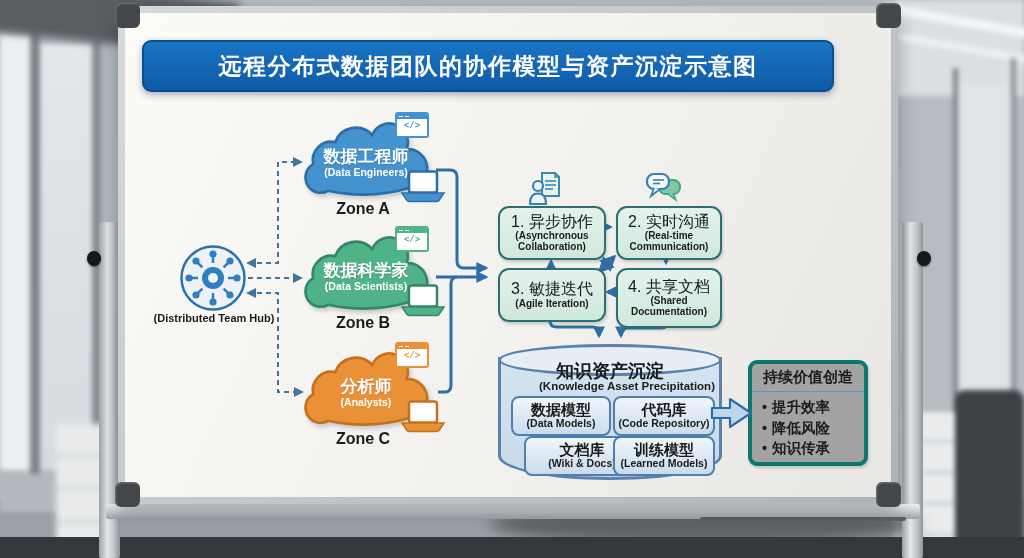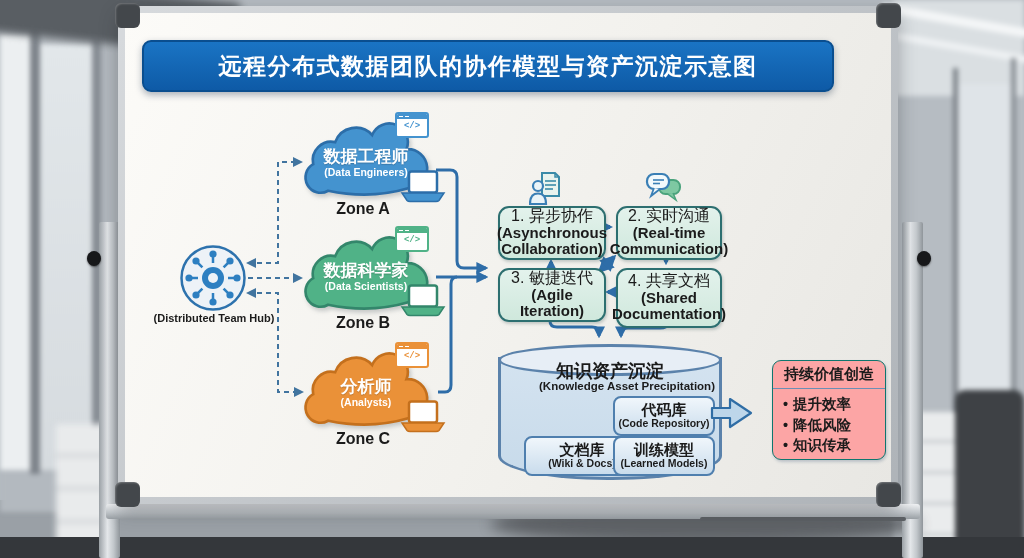--- a/index.html
+++ b/index.html
@@ -82,42 +82,42 @@
   .code-icon .bar i{display:block;width:4px;height:1.5px;background:#fff;}
   .code-icon .glyph{text-align:center;font-size:9px;font-weight:bold;color:var(--c1);
     font-family:"Liberation Mono","DejaVu Sans Mono",monospace;line-height:14px;}
   .laptop{left:104px;top:58px;width:46px;height:34px;position:absolute;}
   
   .cbox{z-index:5;background:linear-gradient(#e3f2ec,#cfe8dc);
     border:2.5px solid #2d6f70;border-radius:11px;
     display:flex;flex-direction:column;align-items:center;justify-content:center;
     box-shadow:1px 2px 3px rgba(50,80,80,.25);text-align:center;}
   .cbox .t{font-size:16px;font-weight:normal;line-height:1.05;}
-  .cbox .e{font-size:15px;font-weight:bold;line-height:1.1;}
+  .cbox .e{font-size:10px;font-weight:bold;line-height:1.1;}
   
   .cylinder{left:498px;top:344px;width:224px;height:136px;z-index:5;}
   .cyl-body{position:absolute;left:0;top:13px;width:218px;height:120px;
     background:linear-gradient(#d4e3f0,#c7daea);
     border:3px solid #5b82ab;border-top:none;
     border-radius:0 0 110px 110px / 0 0 24px 24px;}
   .cyl-top{position:absolute;left:0;top:0;width:218px;height:26px;
     background:#e7eef6;border:3px solid #5b82ab;border-radius:50%;}
   .cyl-title{position:absolute;left:0;top:15px;width:224px;text-align:center;
     font-size:18px;font-weight:bold;z-index:6;}
   .cyl-en{position:absolute;left:17px;top:36px;width:224px;text-align:center;
     font-size:11.5px;font-weight:bold;z-index:6;}
   .rbox{position:absolute;z-index:6;background:linear-gradient(#f0f6fb,#c9dcec);
     border:2px solid #4f7fae;border-radius:8px;
     display:flex;flex-direction:column;align-items:center;justify-content:center;text-align:center;}
   .rbox .t{font-size:15px;font-weight:bold;line-height:1.05;}
   .rbox .e{font-size:10.5px;font-weight:bold;line-height:1.1;}
   
   .vbox{left:748px;top:360px;width:112px;height:98px;z-index:5;
-    background:#fca5a5;border:1px solid #0f766e;border-radius:9px;
-    box-shadow:1px 2px 3px rgba(50,80,110,.25);margin-left:24px;}
+    background:#a3a3a3;border:4px solid #0f766e;border-radius:9px;
+    box-shadow:1px 2px 3px rgba(50,80,110,.25);}
   .vbox .vh{height:27px;display:flex;align-items:center;justify-content:center;
     font-size:15px;font-weight:bold;border-bottom:1.5px solid #6b8fb5;}
   .vbox .vb{padding:5px 8px 0 10px;}
   .vbox .vi{font-size:14.5px;font-weight:bold;line-height:1.42;display:flex;}
   .vbox .vi::before{content:"•";margin-right:5px;}
   .conn{left:0;top:0;width:1024px;height:558px;z-index:4;pointer-events:none;}
   .icon{z-index:5;}
 </style>
 </head>
 <body>
@@ -289,20 +289,24 @@
 <div class="abs cbox" style="left:616px;top:268px;width:102px;height:56px;">
   <div class="t">4. 共享文档</div>
   <div class="e">(Shared Documentation)</div>
 </div>
 
 <div class="abs cylinder">
   <div class="cyl-body"></div>
   <div class="cyl-top"></div>
   <div class="cyl-title">知识资产沉淀</div>
   <div class="cyl-en">(Knowledge Asset Precipitation)</div>
+  <div class="rbox" style="left:13px;top:52px;width:96px;height:36px;">
+    <div class="t">数据模型</div>
+    <div class="e">(Data Models)</div>
+  </div>
   <div class="rbox" style="left:115px;top:52px;width:98px;height:36px;">
     <div class="t">代码库</div>
     <div class="e">(Code Repository)</div>
   </div>
   <div class="rbox" style="left:26px;top:92px;width:96px;height:36px;padding-left:8px;">
     <div class="t">文档库</div>
     <div class="e">(Wiki &amp; Docs)</div>
   </div>
   <div class="rbox" style="left:115px;top:92px;width:98px;height:36px;">
     <div class="t">训练模型</div>

